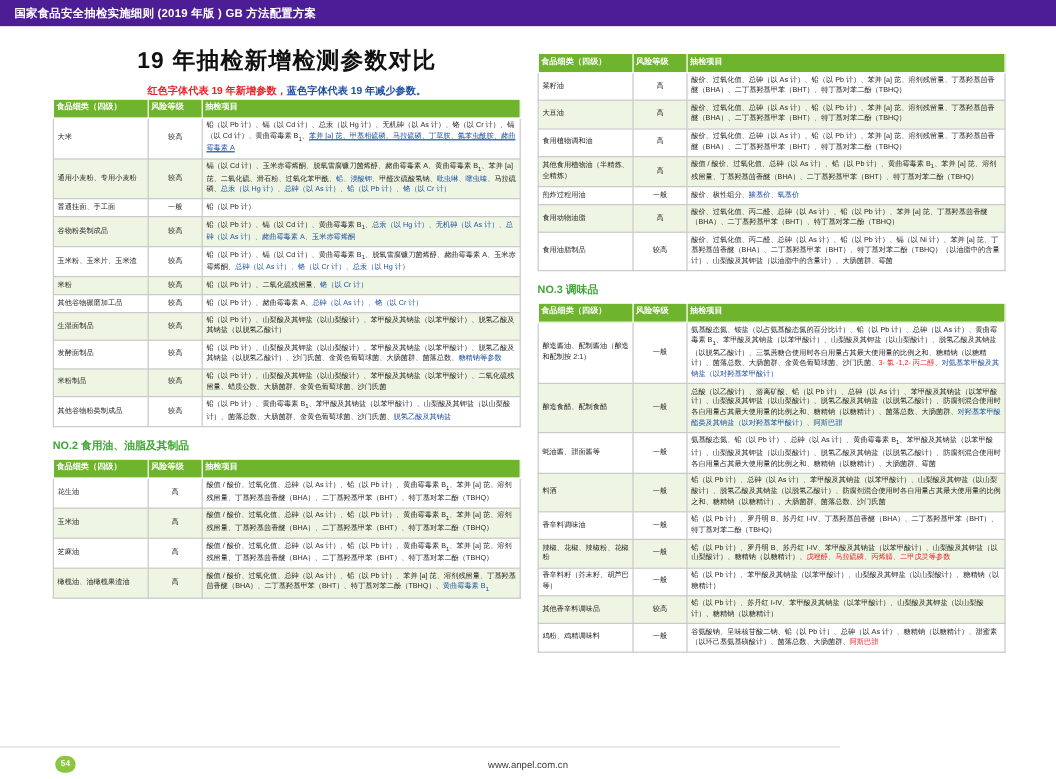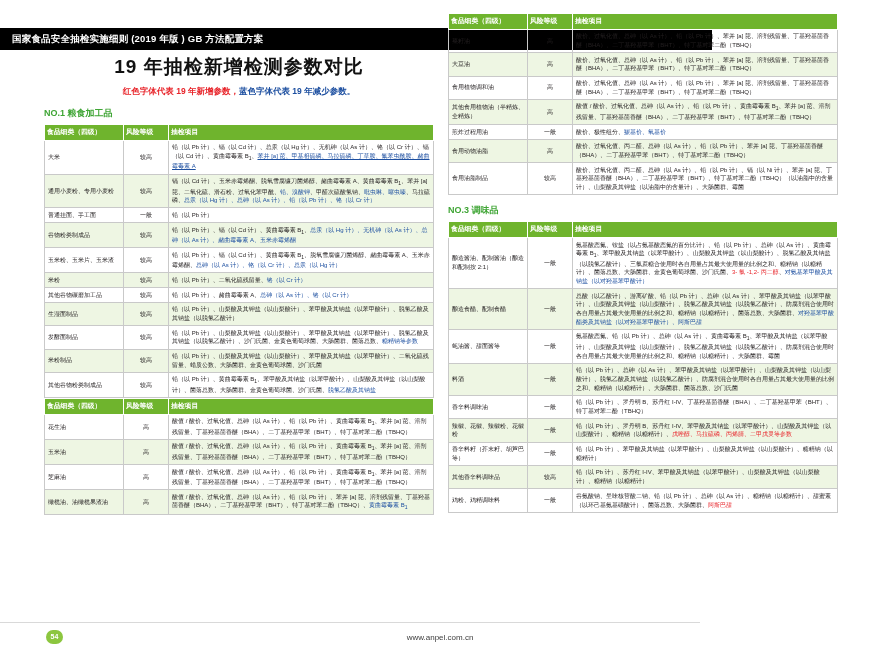--- a/index.html
+++ b/index.html
@@ -8,23 +8,22 @@
     background:#ffffff;
     font-family:"Liberation Sans","DejaVu Sans",sans-serif;
     font-size:7px;
     color:#231f20;
     position:relative;
     overflow:hidden;
   }
   .page{position:relative;width:880px;height:649px;}
   
   .topbar{
-    position:absolute;left:0;top:0;width:712px;height:22px;
-    background:#000000;
-    margin-top:28px;
+    position:absolute;left:0;top:0;width:880px;height:22px;
+    background:#4c1d95;
   }
   .topbar .title{
     position:absolute;left:12px;top:5px;
     font-size:9.5px;font-weight:bold;color:#ffffff;letter-spacing:.2px;
   }
   .topline{
     position:absolute;left:0;top:22px;width:880px;height:2px;background:#ffffff;
   }
   
   .footer{
@@ -34,23 +33,23 @@
   .pagenum{
     position:absolute;left:46px;bottom:5px;width:17px;height:14px;border-radius:9px;
     background:#8cc63f;color:#fff;font-size:7px;text-align:center;line-height:14px;font-weight:bold;
   }
   .footurl{
     position:absolute;left:0;bottom:7px;width:880px;text-align:center;
     font-size:8px;color:#3c3c3c;font-family:"Liberation Sans",sans-serif;
   }
   
   .colL{position:absolute;left:44px;top:30px;width:390px;}
-  .colR{position:absolute;left:448px;top:13px;width:390px;}
+  .colR{position:absolute;left:448px;top:44px;width:390px;}
   .doc-title{
-    text-align:center;font-size:19px;font-weight:bold;color:#111;margin:24px 0 6px 0;letter-spacing:1px;
+    text-align:center;font-size:19px;font-weight:bold;color:#111;margin:8px 0 6px 0;letter-spacing:1px;
   }
   .doc-sub{
     text-align:center;font-size:8.5px;font-weight:bold;
   }
   .doc-sub .red{color:#e8242a;}
   .doc-sub .blue{color:#1d4fa0;}
   .cat-title{
     font-size:10px;font-weight:bold;color:#111;margin:4px 0 5px 0;
   }
   .sec-title{
@@ -83,21 +82,20 @@
     <div class="title">国家食品安全抽检实施细则 (2019 年版 ) GB 方法配置方案</div>
   </div>
   <div class="topline"></div>
 
   <div class="colL">
     <div class="doc-title">19 年抽检新增检测参数对比</div>
     <div class="doc-sub">
       <span class="red">红色字体代表 19 年新增参数，</span><span class="blue">蓝色字体代表 19 年减少参数。</span>
     </div>
 
-    <div class="sec-title">NO.1 粮食加工品</div>
     <table>
       <thead>
         <tr>
           <th class="w-cat">食品细类（四级）</th>
           <th class="w-risk">风险等级</th>
           <th>抽检项目</th>
         </tr>
       </thead>
       <tbody>
           <tr>
@@ -151,20 +149,21 @@
             <td><span>铅（以 Pb 计）、山梨酸及其钾盐（以山梨酸计）、苯甲酸及其钠盐（以苯甲酸计）、二氧化硫残留量、蜡质公数、大肠菌群、金黄色葡萄球菌、沙门氏菌</span></td>
           </tr>
           <tr>
             <td class="w-cat">其他谷物粉类制成品</td>
             <td class="w-risk c">较高</td>
             <td><span>铅（以 Pb 计）、黄曲霉毒素 B</span><sub>1</sub><span>、苯甲酸及其钠盐（以苯甲酸计）、山梨酸及其钾盐（以山梨酸计）、菌落总数、大肠菌群、金黄色葡萄球菌、沙门氏菌、</span><span class="blue">脱氢乙酸及其钠盐</span></td>
           </tr>
         </tbody>
     </table>
 
+    <div class="sec-title">NO.2 食用油、油脂及其制品</div>
     <table>
       <thead>
         <tr>
           <th class="w-cat">食品细类（四级）</th>
           <th class="w-risk">风险等级</th>
           <th>抽检项目</th>
         </tr>
       </thead>
       <tbody>
           <tr>

